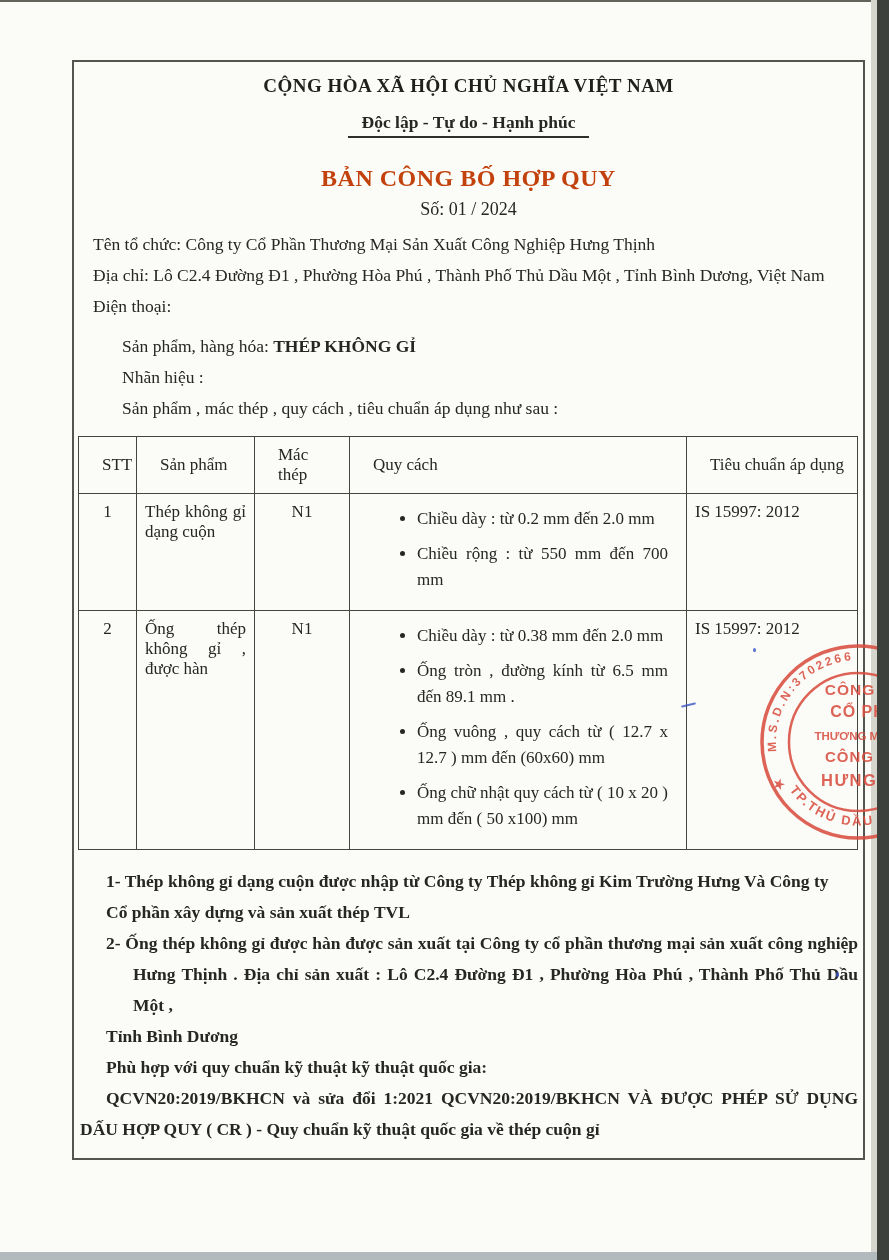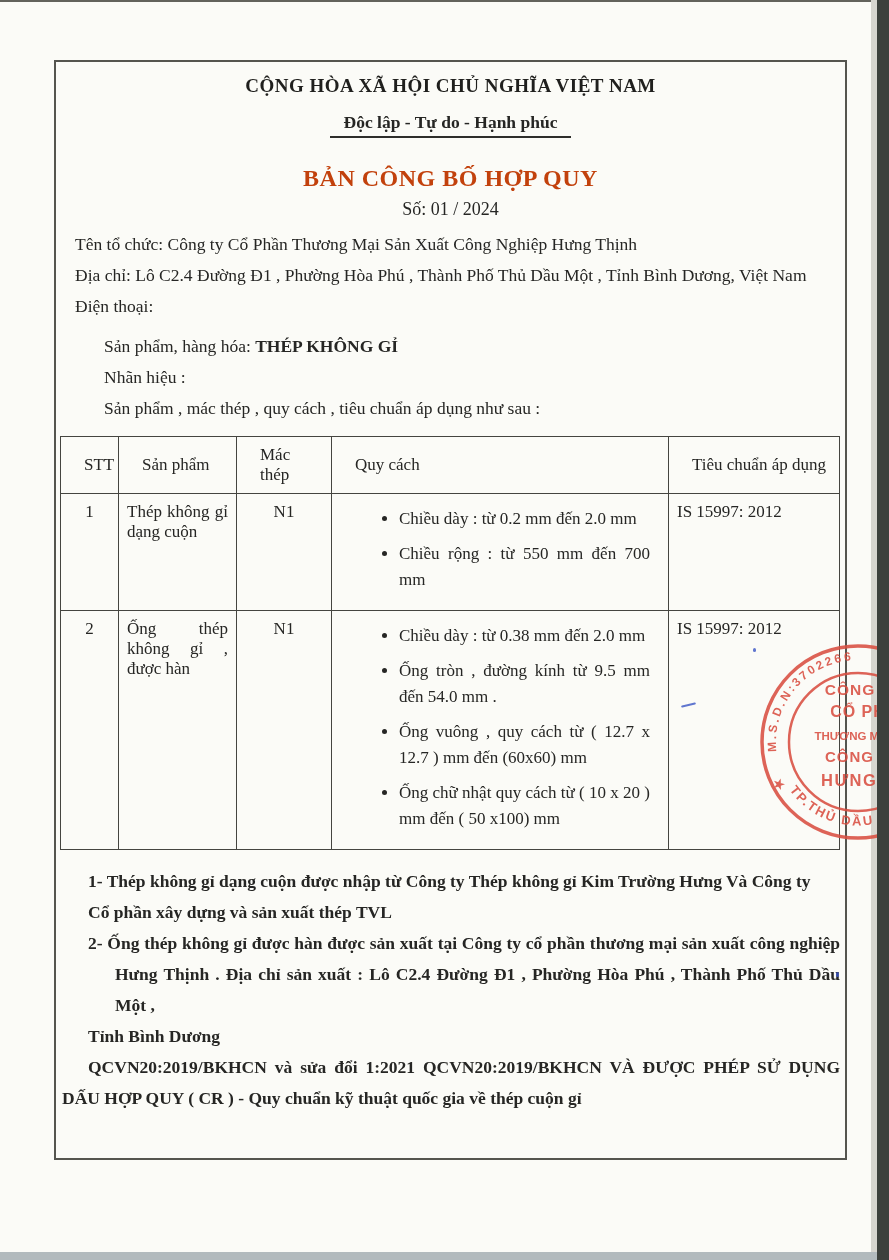--- a/index.html
+++ b/index.html
@@ -8,21 +8,21 @@
   .scan {
     position:relative; width:889px; height:1260px;
     background:#fbfbf7; overflow:hidden; color:#262624;
   }
   .scan-top-line { position:absolute; top:0; left:0; width:100%; height:2px; background:#63635c; }
   .scan-right-light { position:absolute; top:0; right:12px; width:6px; height:100%; background:#d6d6cf; }
   .scan-right-dark { position:absolute; top:0; right:0; width:12px; height:100%; background:#3c413c; z-index:5; }
   .scan-bottom-band { position:absolute; bottom:0; left:0; width:100%; height:8px; background:#b2babd; z-index:4; }
 
   .frame {
-    position:absolute; left:54px; top:60px; width:793px; height:1100px;
+    position:absolute; left:72px; top:60px; width:793px; height:1100px;
     border:2px solid #55554f; background:transparent;
   }
 
   .nat-line1 { margin-top:13px; text-align:center; font-weight:bold; font-size:19px; letter-spacing:.5px; color:#1f1f1d; }
   .nat-line2-wrap { text-align:center; margin-top:15px; }
   .nat-line2 { display:inline-block; font-weight:bold; font-size:17.5px; padding:0 14px 3px 14px; border-bottom:2px solid #2e2e2b; }
   .doc-title { margin-top:27px; text-align:center; font-weight:bold; font-size:24px; letter-spacing:.5px; color:#c2410c; }
   .doc-number { margin-top:7px; text-align:center; font-size:18px; }
 
   .body-text { font-size:17.5px; line-height:31px; margin:9px 18px 0 19px; }
@@ -124,34 +124,35 @@
           </td>
           <td class="c-tc">IS 15997: 2012</td>
         </tr>
         <tr>
           <td class="c-stt">2</td>
           <td class="c-sp">Ống thép không gỉ , được hàn</td>
           <td class="c-mt">N1</td>
           <td class="c-qc">
             <ul>
               <li>Chiều dày : từ 0.38 mm đến 2.0 mm</li>
-              <li>Ống tròn , đường kính từ 9.5 mm đến 54.0 mm .</li>
+              <li>Ống tròn , đường kính từ 6.5 mm đến 89.1 mm .</li>
               <li>Ống vuông , quy cách từ ( 12.7 x 12.7 ) mm đến (60x60) mm</li>
               <li>Ống chữ nhật quy cách từ ( 10 x 20 ) mm đến ( 50 x100) mm</li>
             </ul>
           </td>
           <td class="c-tc">IS 15997: 2012</td>
         </tr>
       </tbody>
     </table>
 
     <div class="notes">
       <p class="note-1">1-  Thép không gỉ dạng cuộn được nhập từ Công ty Thép không gỉ Kim Trường Hưng Và Công ty Cổ phần xây dựng và sản xuất thép TVL</p>
       <p class="note-2">2-  Ống thép không gỉ được hàn được sản xuất tại Công ty cổ phần thương mại sản xuất công nghiệp Hưng Thịnh . Địa chỉ sản xuất : Lô C2.4 Đường Đ1 , Phường Hòa Phú , Thành Phố Thủ Dầu Một ,</p>
       <p class="note-3">Tỉnh Bình Dương</p>
+      <p class="note-4">Phù hợp với quy chuẩn kỹ thuật kỹ thuật quốc gia:</p>
       <p class="note-5">QCVN20:2019/BKHCN và sửa đổi 1:2021 QCVN20:2019/BKHCN VÀ ĐƯỢC PHÉP SỬ DỤNG DẤU HỢP QUY ( CR ) -  Quy chuẩn kỹ thuật quốc gia về thép cuộn gỉ</p>
     </div>
 
   </div>
 
   <svg class="stamp-svg" width="230" height="230" viewBox="0 0 230 230">
     <circle class="stamp-stroke" cx="128" cy="112" r="96" stroke-width="3.5"></circle>
     <circle class="stamp-stroke" cx="128" cy="112" r="69" stroke-width="2.5"></circle>
     <defs>
       <path id="arcTop" d="M 50.9 140 A 82 82 0 1 1 205.1 140" fill="none"></path>

